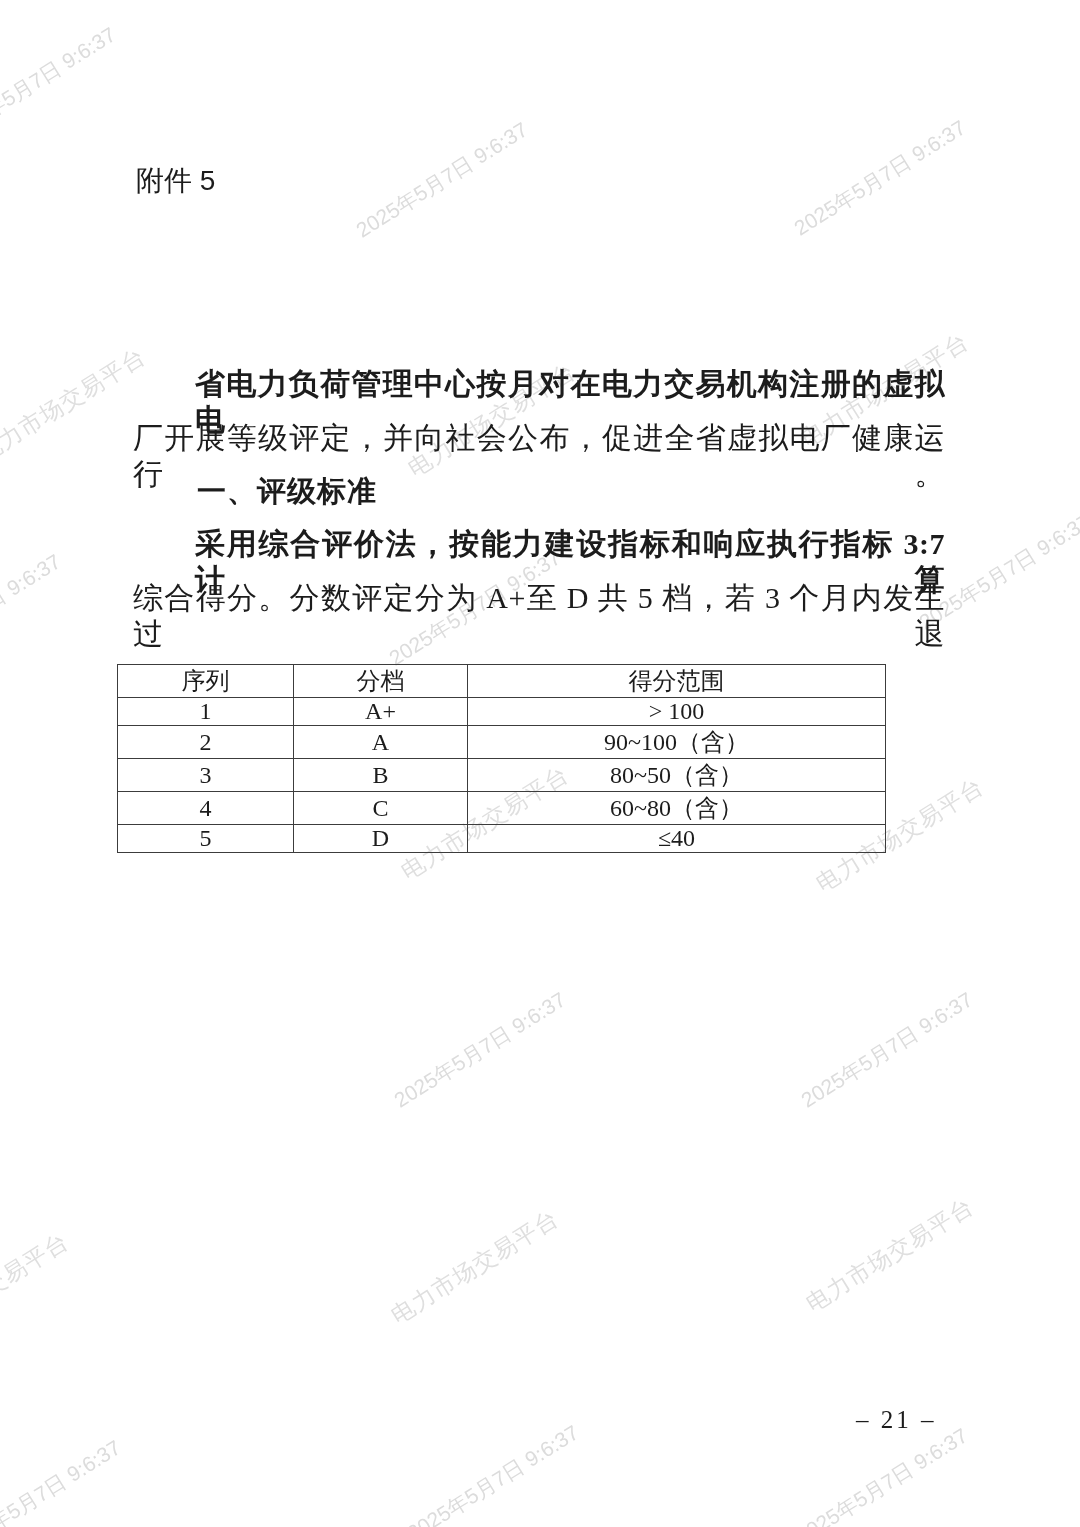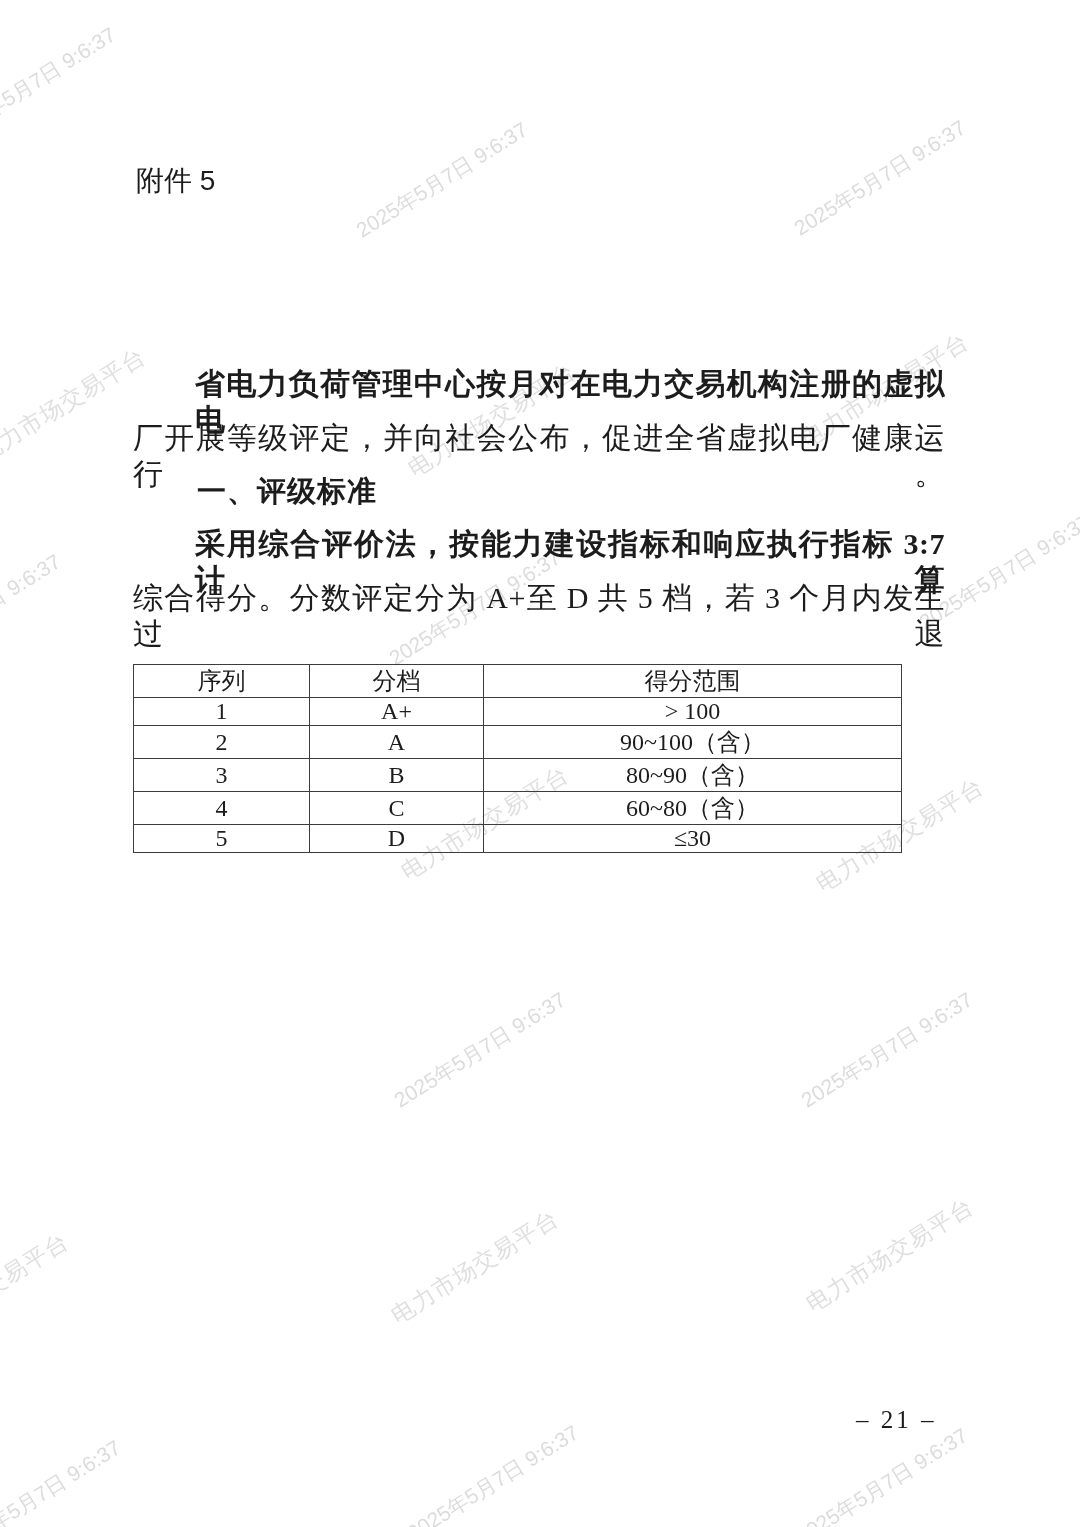--- a/index.html
+++ b/index.html
@@ -44,21 +44,21 @@
   .fill { text-align:justify; text-align-last:justify; }
   .indent { padding-left:62px; box-sizing:border-box;font-weight:bold; }
   .sec-heading {
     position:absolute; left:197px;
     font-family:"Liberation Sans", sans-serif;
     font-weight:600; font-size:29px; line-height:35px;
     letter-spacing:1px;
   }
   
   .rating-table {
-    position:absolute; left:133px; top:664px;
+    position:absolute; left:117px; top:664px;
     border-collapse:collapse; table-layout:fixed;
     font-size:24px;
     padding-left:15px;
   }
   .rating-table th, .rating-table td {
     border:1.5px solid #3c3c3c;
     text-align:center; vertical-align:middle;
     font-weight:normal; padding:0;
   }
   .rating-table th { height:32px; }
@@ -129,30 +129,30 @@
         <td>&gt; 100</td>
       </tr>
       <tr>
         <td>2</td>
         <td>A</td>
         <td>90~100（含）</td>
       </tr>
       <tr>
         <td>3</td>
         <td>B</td>
-        <td>80~90（含）</td>
+        <td>80~50（含）</td>
       </tr>
       <tr>
         <td>4</td>
         <td>C</td>
         <td>60~80（含）</td>
       </tr>
       <tr>
         <td>5</td>
         <td>D</td>
-        <td>≤30</td>
+        <td>≤40</td>
       </tr>
     </tbody>
   </table>
 
   <div class="page-number">– 21 –</div>
 
 </div>
 
 </body></html>

